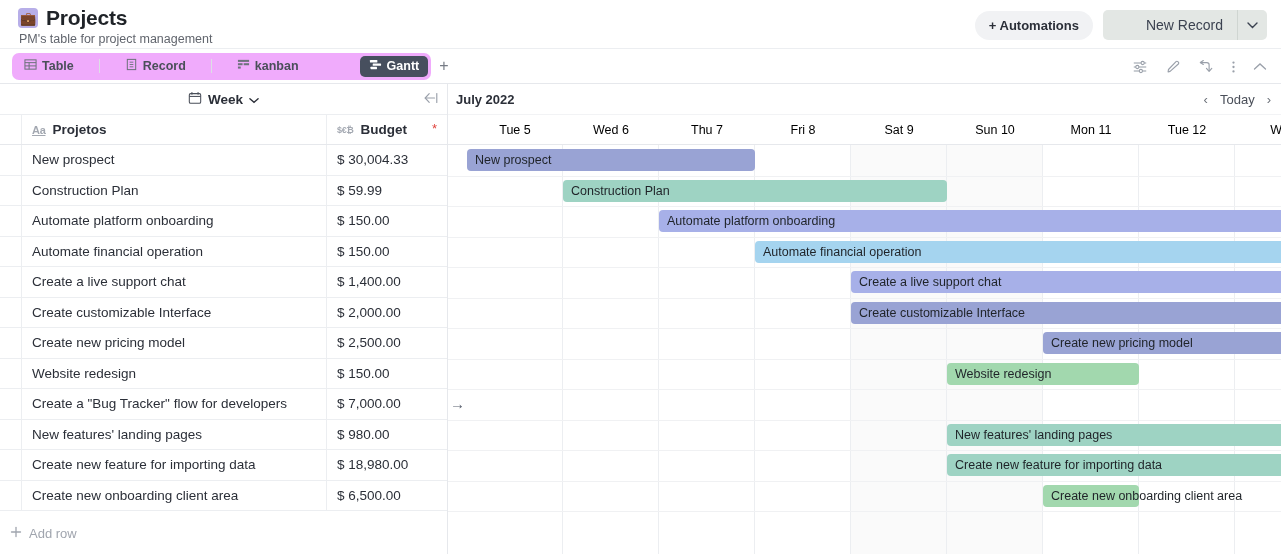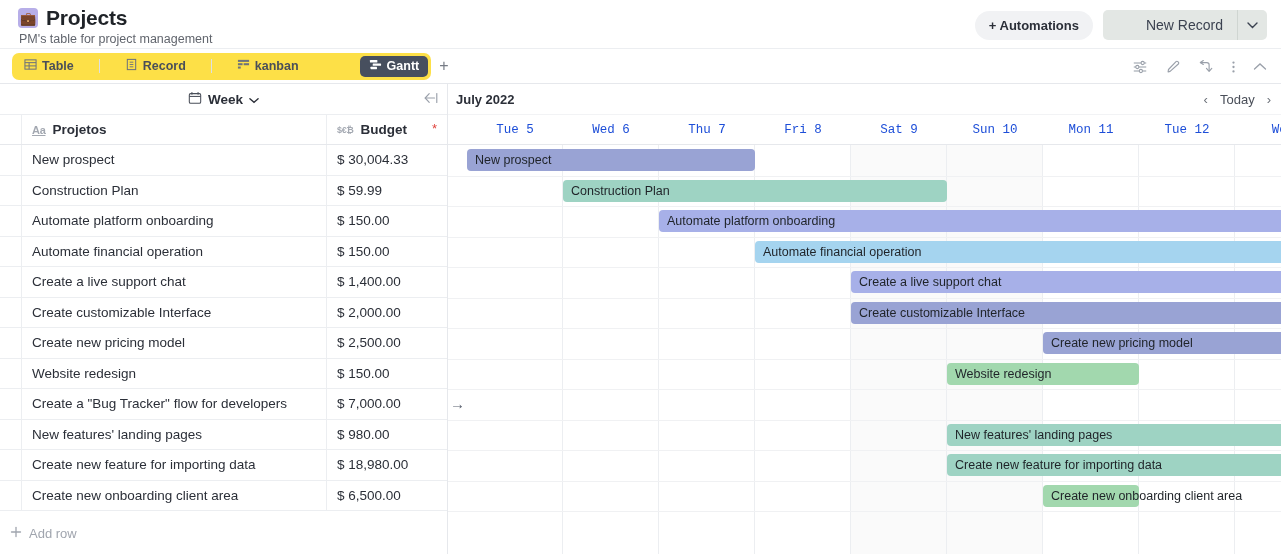--- a/index.html
+++ b/index.html
@@ -46,21 +46,21 @@
     display:flex;align-items:center;justify-content:center;cursor:pointer;
     color:#3b4250;font-size:11px;
   }
 
   
   .viewbar{
     height:36px; border-top:1px solid #eceef1; border-bottom:1px solid #e6e8ec;
     display:flex; align-items:center; position:relative; padding-left:12px;
   }
   .view-pills{
-    display:flex; align-items:center; background:#fde047; border-radius:7px;
+    display:flex; align-items:center; background:#f0abfc; border-radius:7px;
     padding:3px; gap:16px; height:27px;
   }
   .view-pill{
     display:flex;align-items:center;gap:5px;
     font-size:12.5px;font-weight:600;color:#4a4f59;
     padding:3px 9px;border-radius:5px;cursor:pointer;white-space:nowrap;height:21px;
   }
   .view-pill.active{ background:#474f5e; color:#ffffff;margin-left:36px; }
   .pill-sep{ width:1px; height:14px; background:#dcdfe4; }
   .view-add{ font-size:16px; color:#767b85; padding:0 8px; cursor:pointer; }
@@ -134,21 +134,21 @@
   }
   .nav-arrow{ cursor:pointer; color:#6b7079; font-size:13px; }
   .nav-today-label{ cursor:pointer; }
 
   .days-head{
     height:30px; position:relative; border-bottom:1px solid #e6e8ec;
   }
   .day-cell{
     position:absolute; top:0; height:30px;
     display:flex; align-items:center; justify-content:center;
-    font-size:12.5px; color:#1d4ed8;font-family:Liberation Mono, monospace;
+    font-size:12.5px; color:#000000;
   }
   .gantt-body{ position:absolute; left:0; right:0; top:61px; bottom:0; }
   .daycol{ position:absolute; top:0; bottom:0; border-right:1px solid #eceef1; }
   .daycol.weekend{ background:#fafafa; }
   .rowline{ position:absolute; left:0; right:0; height:1px; background:#f0f1f3; }
   .bar{
     position:absolute; height:22px; border-radius:4px;
     display:flex; align-items:center; padding-left:8px;
     font-size:12.5px; color:#1f2328; white-space:nowrap;
   }

